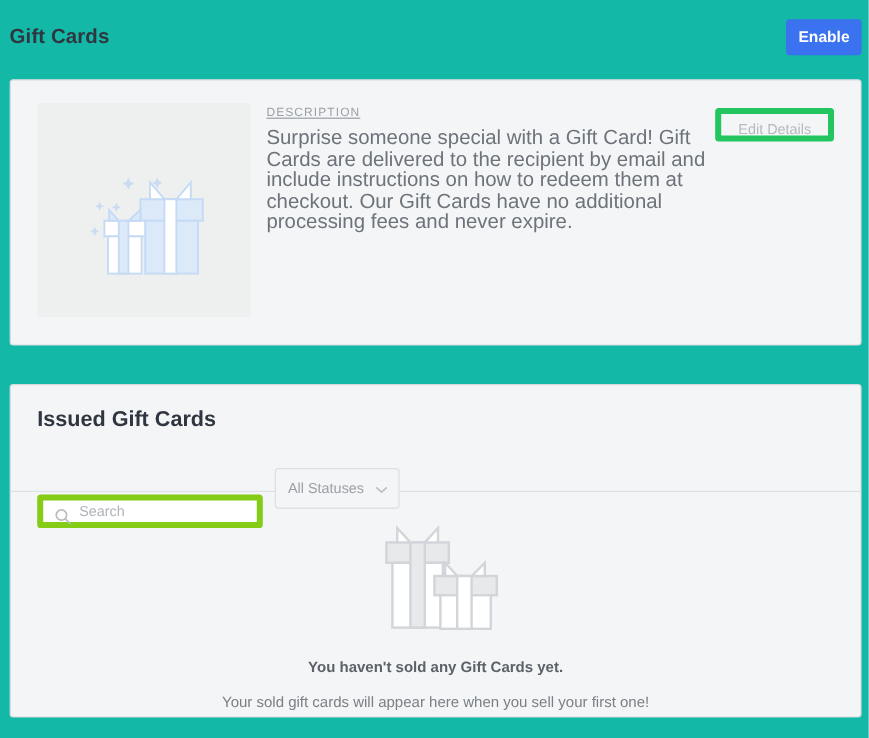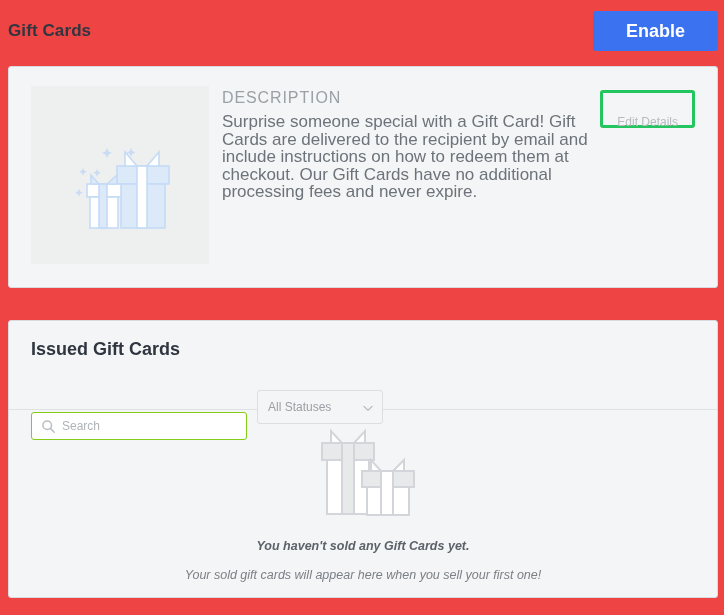--- a/index.html
+++ b/index.html
@@ -3,36 +3,36 @@
 <meta charset="utf-8">
 <style>
   * { box-sizing: border-box; }
   html, body {
     margin: 0; padding: 0;
     width: 724px; height: 615px;
     background: #ffffff;
     font-family: "Liberation Sans", sans-serif;
     -webkit-font-smoothing: antialiased;
   }
-  .page { position: relative; width: 724px; height: 615px; background: #ef4444; overflow: hidden; }
+  .page { position: relative; width: 724px; height: 615px; background: #14b8a6; overflow: hidden; }
 
   
   .page-header {
     position: absolute; left: 0; top: 0; width: 724px; height: 62px;
     display: flex; align-items: center; justify-content: space-between;
     padding: 0 6px 0 8px;
   }
   .page-title {
     font-size: 17px; font-weight: bold; color: #2f3640; letter-spacing: 0.1px;
   }
   .enable-button {
     background: #3b72f0; color: #ffffff; border: none; border-radius: 3px;
     font-family: "Liberation Sans", sans-serif;
-    font-size: 18px; font-weight: bold;
-    padding: 0 33px; height: 40px; line-height: 30px; cursor: pointer;
+    font-size: 13px; font-weight: bold;
+    padding: 0 10px; height: 30px; line-height: 30px; cursor: pointer;
     display: inline-block;
   }
 
   
   .card {
     position: absolute;
     background: #f4f5f6;
     border: 1px solid #d7dade;
     border-radius: 3px;
   }
@@ -40,67 +40,68 @@
   
   #detail-card { left: 8px; top: 66px; width: 710px; height: 222px; }
   .detail-inner { position: relative; width: 100%; height: 100%; }
   .thumb {
     position: absolute; left: 22px; top: 19px; width: 178px; height: 178px;
     background: #eeefef; overflow: hidden;
   }
   .thumb svg { display: block; }
   .detail-text { position: absolute; left: 213px; top: 22px; width: 380px; }
   .field-label {
-    font-size: 16px; letter-spacing: 0.9px; color: #9aa0a6; text-transform: uppercase;
+    font-size: 10px; letter-spacing: 0.9px; color: #9aa0a6; text-transform: uppercase;
     margin: 0 0 6px 0;
+    text-decoration: underline;
   }
   .field-value {
     font-size: 17px; color: #6d737a; line-height: 17.5px; margin: 0;
   }
   .amounts-block { margin-top: 16px; }
   .edit-details-button {
     position: absolute; right: 22px; top: 23px;
     background: #f4f5f6; color: #b6babf;
-    border: 3px solid #22c55e; border-radius: 3px;
+    border: 5px solid #22c55e; border-radius: 3px;
     font-family: "Liberation Sans", sans-serif;
-    font-size: 12px; padding: 16px 14px; height: 28px; line-height: 26px;
+    font-size: 12px; padding: 0 14px; height: 28px; line-height: 26px;
     cursor: default;
   }
 
   
   #issued-card { left: 8px; top: 320px; width: 710px; height: 278px; }
   .issued-header { position: relative; height: 88px; padding: 18px 22px 0 22px; }
   .section-title {
     font-size: 18px; font-weight: bold; color: #2f3640; margin: 0 0 14px 0;
   }
   .filters { display: flex; align-items: center; gap: 10px; }
   .search-wrap {
-    position: relative; width: 216px; height: 28px;
-    background: #ffffff; border: 1px solid #84cc16; border-radius: 3px;
+    position: relative; width: 188px; height: 28px;
+    background: #ffffff; border: 5px solid #84cc16; border-radius: 3px;
     display: flex; align-items: center; margin-top: 38px;
   }
   .search-icon { position: absolute; left: 9px; top: 6px; width: 15px; height: 15px; }
   .search-input {
     border: none; outline: none; background: transparent;
     font-family: "Liberation Sans", sans-serif; font-size: 12px; color: #6d737a;
     padding: 0 8px 0 30px; width: 100%; height: 100%;
   }
   .search-input::placeholder { color: #aeb3b8; }
   .status-select {
-    position: relative; width: 126px; height: 28px;
+    position: relative; width: 104px; height: 28px;
     background: #f4f5f6; border: 1px solid #dcdfe2; border-radius: 3px;
     display: flex; align-items: center; padding: 16px 10px;
     font-size: 12px; color: #9aa0a6; cursor: pointer;
   }
   .chevron { position: absolute; right: 9px; top: 10px; width: 10px; height: 7px; }
   .issued-divider { height: 1px; background: #dfe2e5; width: 100%; }
 
   .empty-state {
     height: 188px; display: flex; flex-direction: column;
-    align-items: center; justify-content: center; font-style: italic;
+    align-items: center; justify-content: flex-end;
   }
   .empty-illo { margin-bottom: 14px; }
   .empty-title {
     font-size: 12.5px; font-weight: bold; color: #5c6269; margin: 0 0 9px 0;
   }
   .empty-subtitle { font-size: 12.5px; color: #7a8086; margin: 6px; }
 </style>
 </head>
 <body>
 

